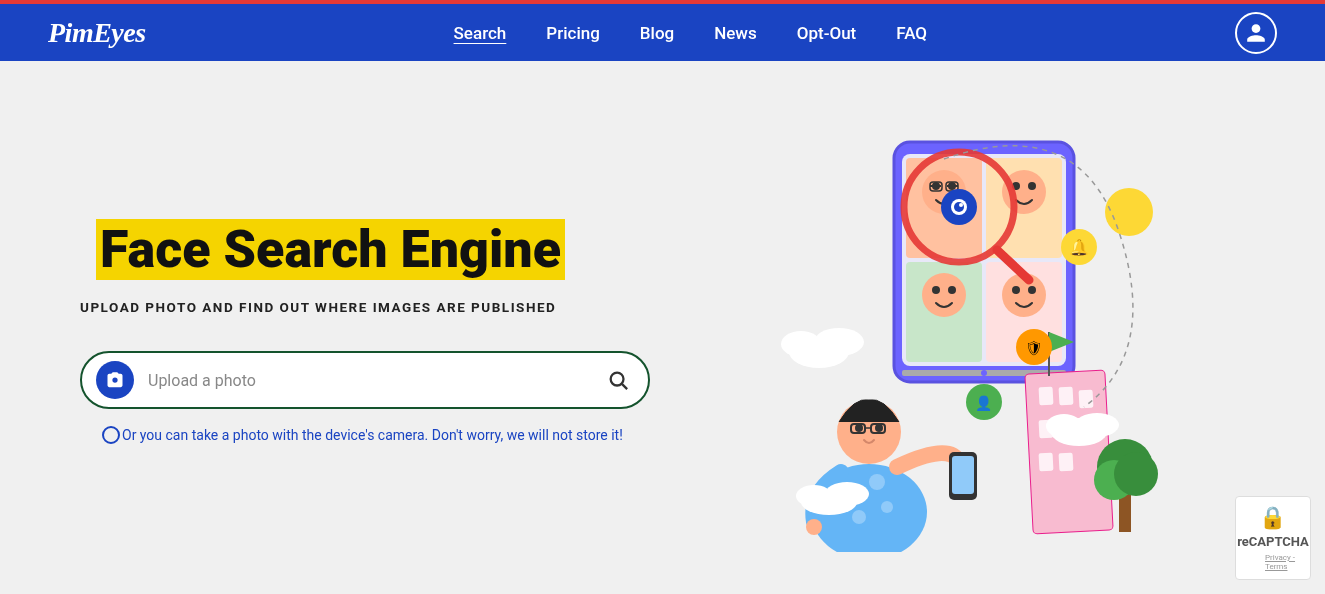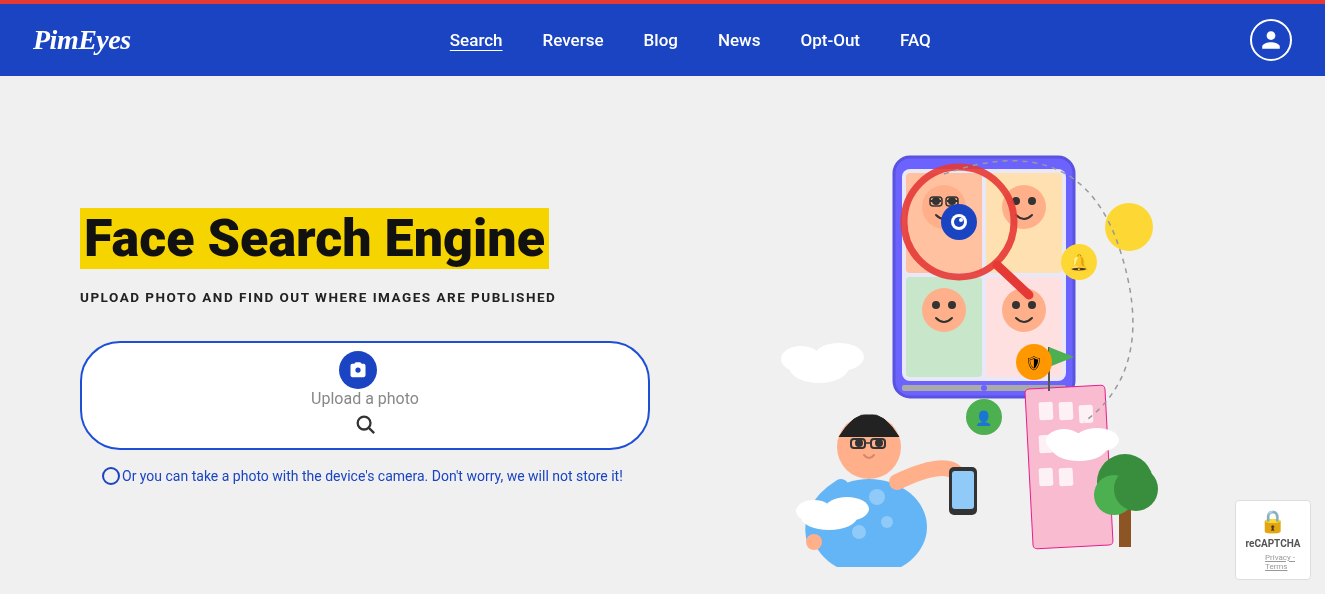--- a/index.html
+++ b/index.html
@@ -7,24 +7,24 @@
     body {
       font-family: -apple-system, BlinkMacSystemFont, 'Segoe UI', Roboto, sans-serif;
       background: #f0f0f0;
       min-height: 594px;
       overflow: hidden;
     }
 
     
     nav {
       background: #1a44c2;
-      height: 72px;
-      display: flex;
-      align-items: center;
-      padding: 0 33px;
+      height: 57px;
+      display: flex;
+      align-items: center;
+      padding: 0 48px;
       justify-content: space-between;
     }
 
     .nav-logo {
       font-size: 28px;
       font-weight: 700;
       color: #fff;
       font-style: italic;
       letter-spacing: -0.5px;
       font-family: Georgia, serif;
@@ -78,20 +78,21 @@
       max-width: 620px;
       z-index: 1;
     }
 
     .hero-title {
       font-size: 52px;
       font-weight: 900;
       line-height: 1.12;
       color: #111;
       margin-bottom: 20px;
+      margin-left: 16px;
     }
 
     .hero-title .highlight {
       background: #f5d400;
       display: inline;
       padding: 0 4px;
     }
 
     .hero-subtitle {
       font-size: 13.5px;
@@ -100,25 +101,24 @@
       color: #222;
       text-transform: uppercase;
       margin-bottom: 36px;
     }
 
     .search-box {
       display: flex;
       align-items: center;
       background: #fff;
       border-radius: 40px;
-      border: 2px solid #1d4ed8;
+      border: 2px solid #14532d;
       padding: 8px 14px;
       max-width: 570px;
       margin-bottom: 18px;
-      flex-direction: column;
     }
 
     .search-icon-left {
       width: 38px;
       height: 38px;
       background: #1a44c2;
       border-radius: 50%;
       display: flex;
       align-items: center;
       justify-content: center;
@@ -215,21 +215,21 @@
 <div class="top-bar"></div>
 
 <nav>
   <div class="nav-logo">PimEyes</div>
 
   <ul class="nav-links">
     <li class="active">
       <a>Search</a>
     </li>
     <li>
-      <a>Reverse</a>
+      <a>Pricing</a>
     </li>
     <li>
       <a>Blog</a>
     </li>
     <li>
       <a>News</a>
     </li>
     <li>
       <a>Opt-Out</a>
     </li>
@@ -392,15 +392,15 @@
       <circle cx="245" cy="290" r="18" fill="#4caf50"></circle>
       <text x="245" y="296" text-anchor="middle" font-size="14" fill="#fff">👤</text>
 
       <path d="M205 47 Q340 0 380 120 Q420 240 345 295" stroke="#999" stroke-width="1.5" stroke-dasharray="5,5" fill="none"></path>
     </svg>
   </div>
 </section>
 
 <div class="recaptcha-badge">
   <div class="recaptcha-logo">🔒</div>
-  <div style="font-weight:700;font-size:10px;color:#555;">reCAPTCHA</div>
+  <div style="font-weight:700;font-size:13px;color:#555;">reCAPTCHA</div>
   <div style="font-size:8px;color:#999;text-decoration:underline;cursor:pointer;margin-left:19px;">Privacy - Terms</div>
 </div>
 
 </body></html>

